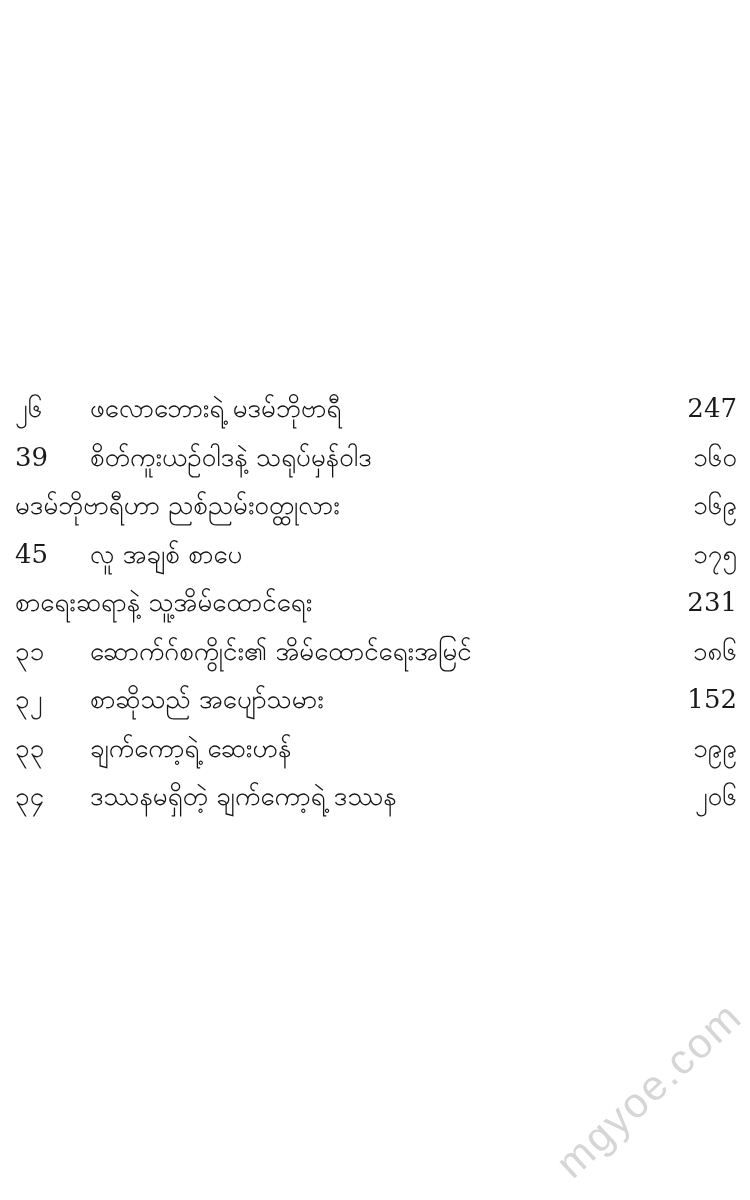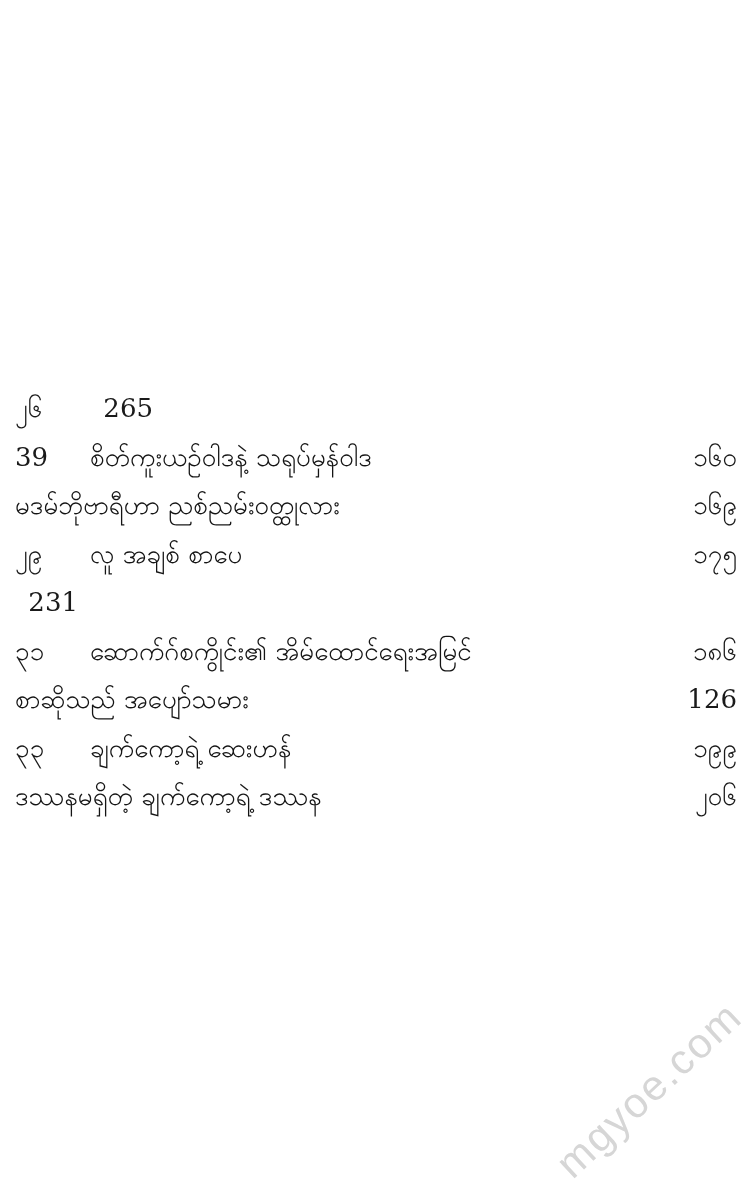--- a/index.html
+++ b/index.html
@@ -62,54 +62,58 @@
   }
 </style>
 </head>
 <body>
 
 <div class="page">
 
   <div class="toc" id="toc-list">
       <div class="row">
       <span class="num">၂၆</span>
-      <span class="pageno">265</span>
+      <span class="title">ဖလောဘေားရဲ့ မဒမ်ဘိုဗာရီ</span>
+      <span class="pageno">247</span>
     </div>
       <div class="row">
       <span class="num">39</span>
       <span class="title">စိတ်ကူးယဉ်ဝါဒနဲ့ သရုပ်မှန်ဝါဒ</span>
       <span class="pageno">၁၆၀</span>
     </div>
       <div class="row">
       <span class="title">မဒမ်ဘိုဗာရီဟာ ညစ်ညမ်းဝတ္ထုလား</span>
       <span class="pageno">၁၆၉</span>
     </div>
       <div class="row">
-      <span class="num">၂၉</span>
+      <span class="num">45</span>
       <span class="title">လူ အချစ် စာပေ</span>
       <span class="pageno">၁၇၅</span>
     </div>
       <div class="row">
+      <span class="title">စာရေးဆရာနဲ့ သူ့အိမ်ထောင်ရေး</span>
       <span class="pageno">231</span>
     </div>
       <div class="row">
       <span class="num">၃၁</span>
       <span class="title">ဆောက်ဂ်စကွိုင်း၏ အိမ်ထောင်ရေးအမြင်</span>
       <span class="pageno">၁၈၆</span>
     </div>
       <div class="row">
+      <span class="num">၃၂</span>
       <span class="title">စာဆိုသည် အပျော်သမား</span>
-      <span class="pageno">126</span>
+      <span class="pageno">152</span>
     </div>
       <div class="row">
       <span class="num">၃၃</span>
       <span class="title">ချက်ကော့ရဲ့ ဆေးဟန်</span>
       <span class="pageno">၁၉၉</span>
     </div>
       <div class="row">
+      <span class="num">၃၄</span>
       <span class="title">ဒဿနမရှိတဲ့ ချက်ကော့ရဲ့ ဒဿန</span>
       <span class="pageno">၂၀၆</span>
     </div>
     </div>
 
   <div class="watermark">mgyoe.com</div>
 
 </div>
 
 </body></html>

